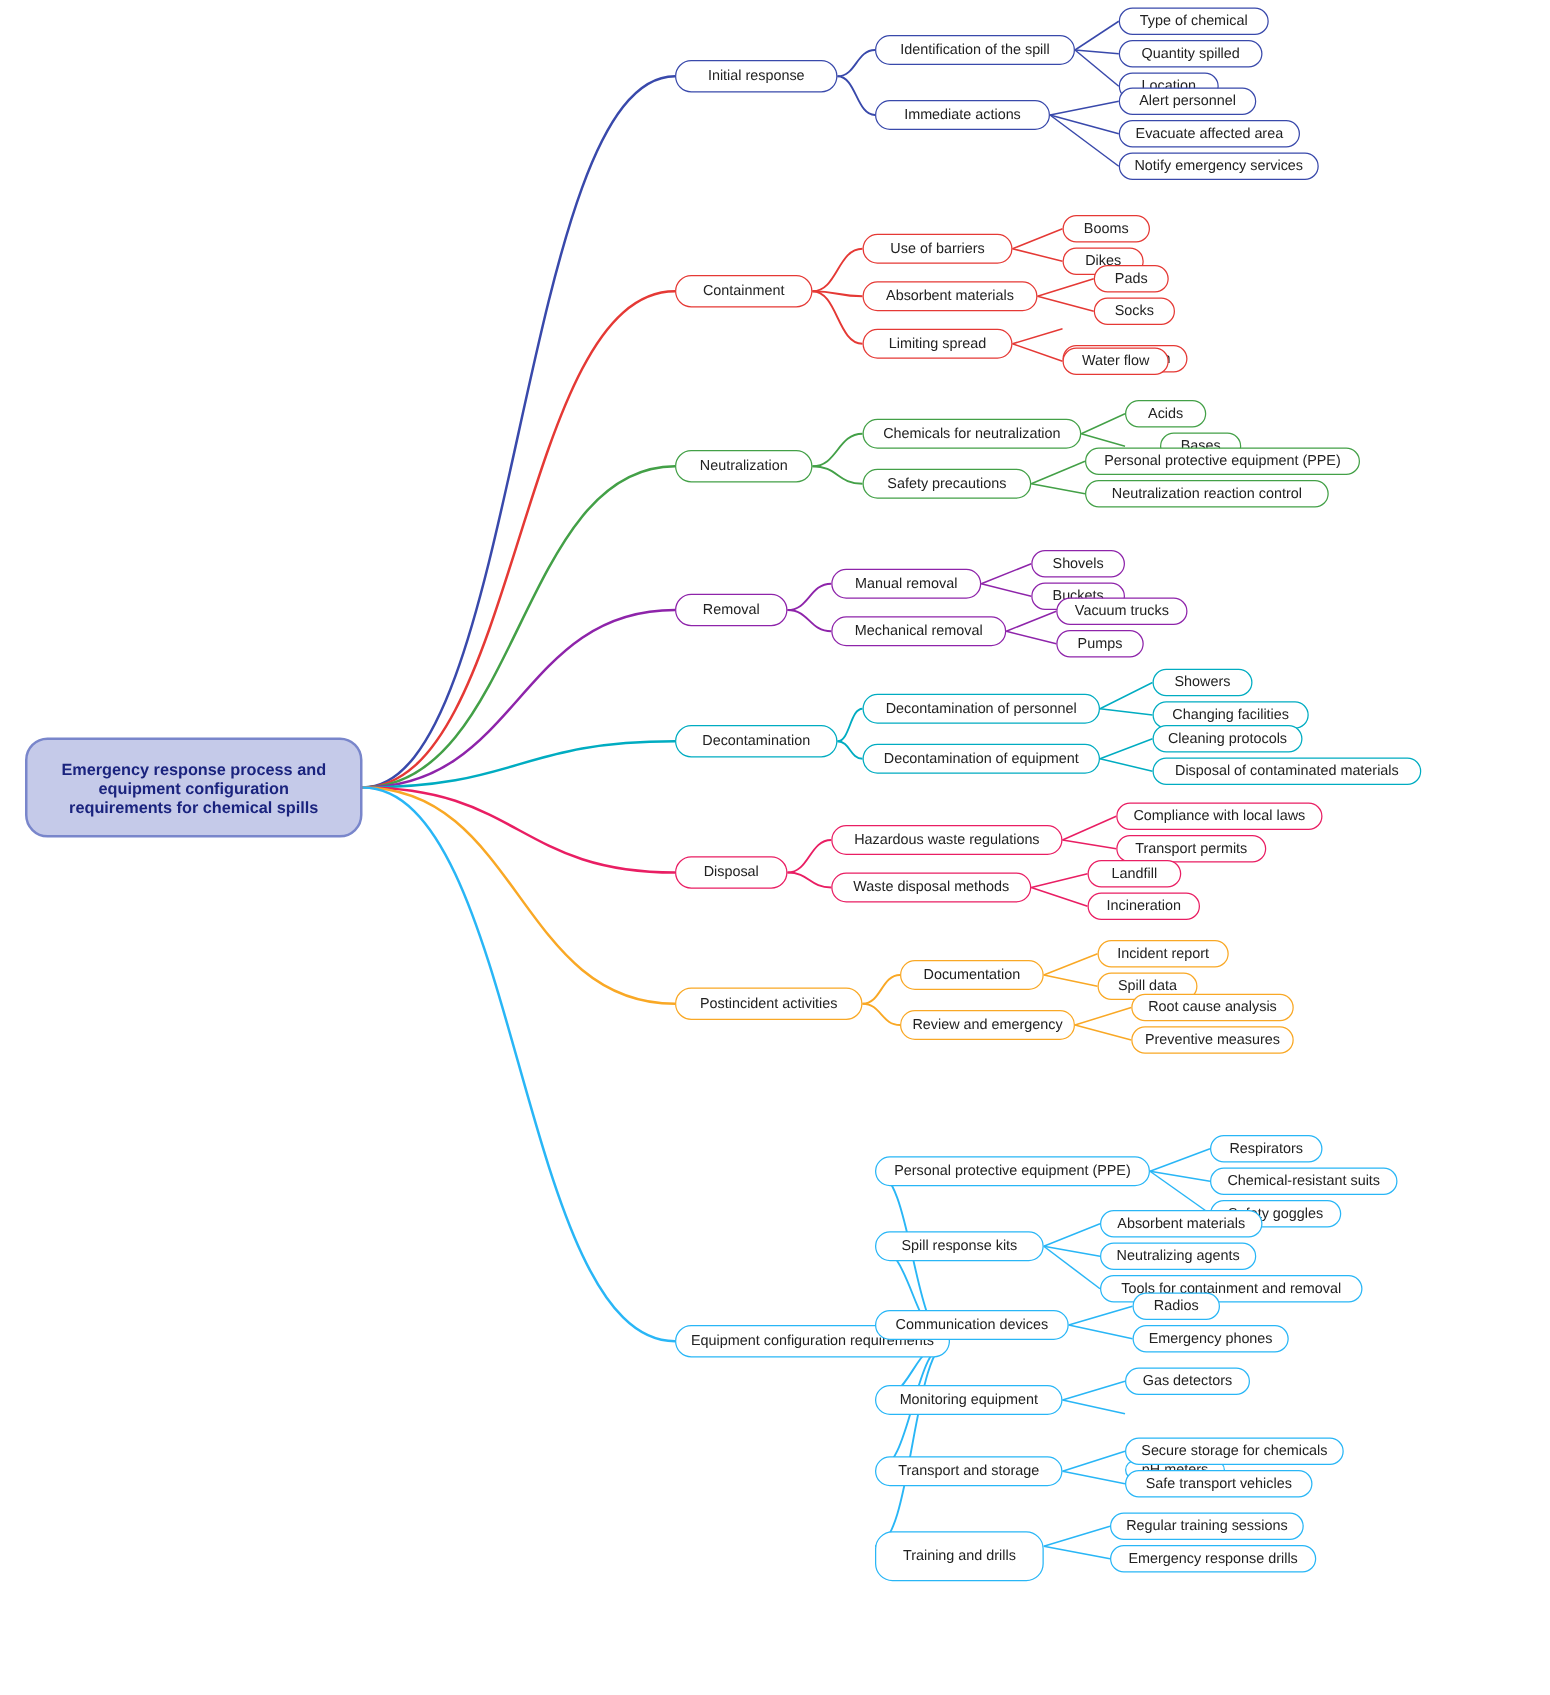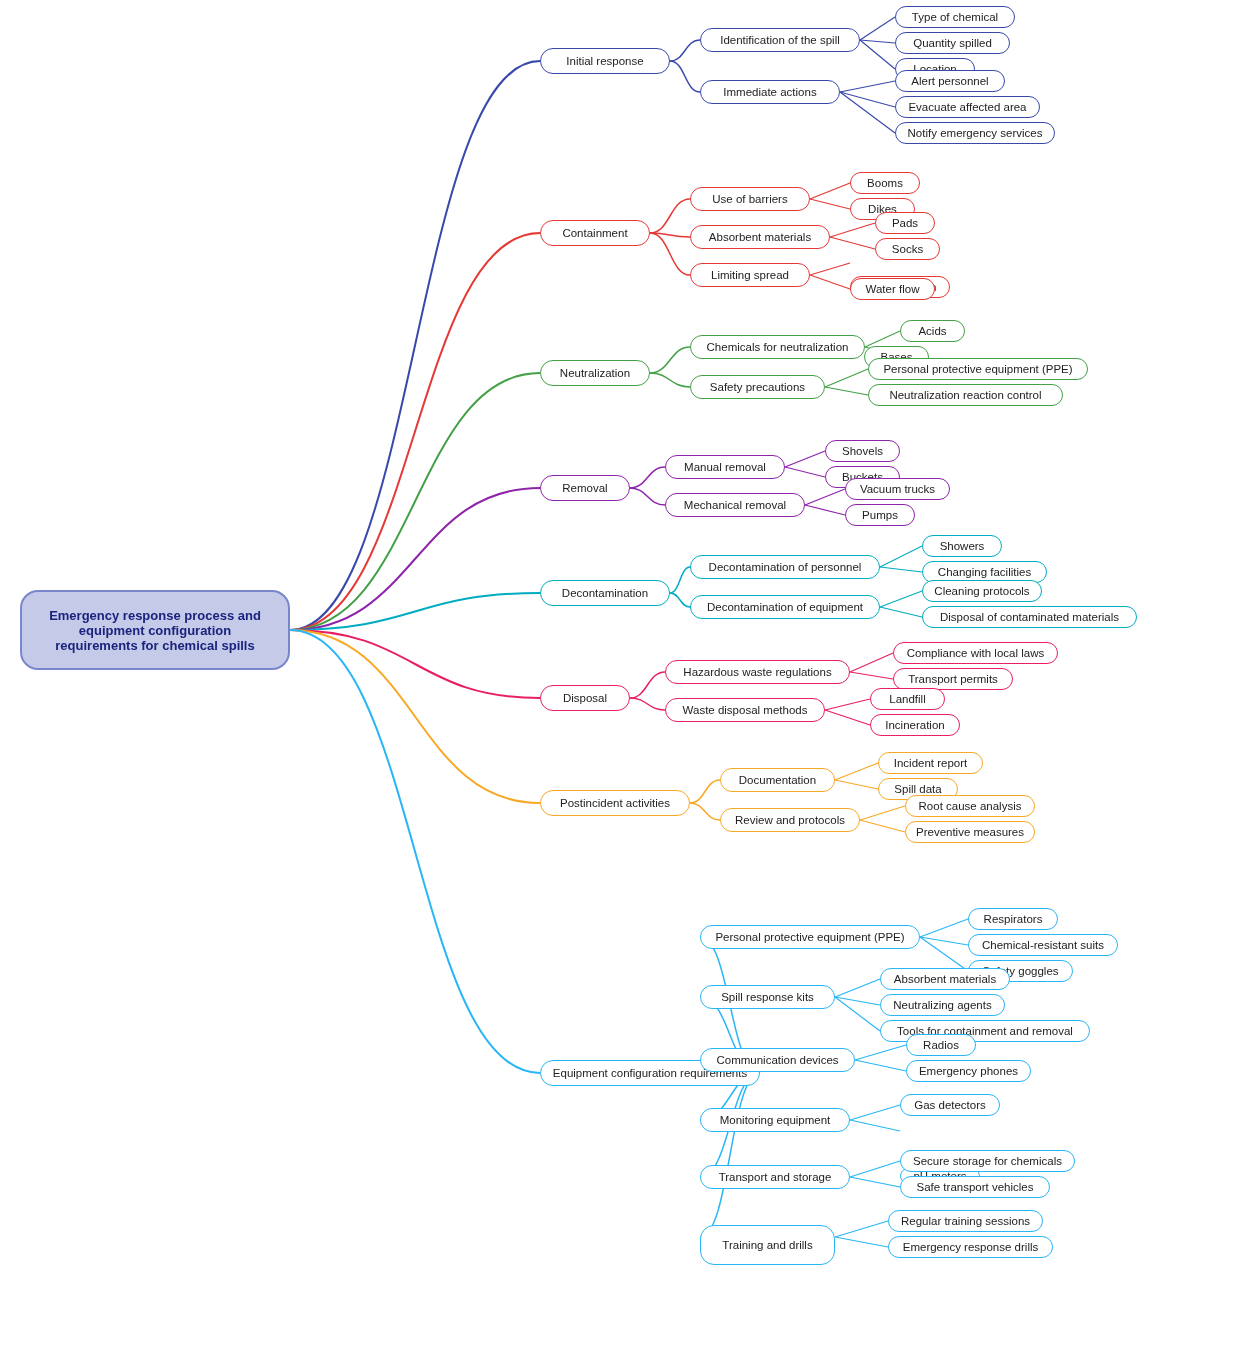--- a/index.html
+++ b/index.html
@@ -155,41 +155,41 @@
       <div class="node branch" style="left: 690px; top: 263px; width: 120px; height: 24px; border-color: rgb(229, 57, 53); text-align: right;">Limiting spread</div>
       <div class="node branch" style="left: 690px; top: 335px; width: 175px; height: 24px; border-color: rgb(67, 160, 71);">Chemicals for neutralization</div>
       <div class="node branch" style="left: 690px; top: 375px; width: 135px; height: 24px; border-color: rgb(67, 160, 71);">Safety precautions</div>
       <div class="node branch" style="left: 665px; top: 455px; width: 120px; height: 24px; border-color: rgb(142, 36, 170);">Manual removal</div>
       <div class="node branch" style="left: 665px; top: 493px; width: 140px; height: 24px; border-color: rgb(142, 36, 170);">Mechanical removal</div>
       <div class="node branch" style="left: 690px; top: 555px; width: 190px; height: 24px; border-color: rgb(0, 172, 193);">Decontamination of personnel</div>
       <div class="node branch" style="left: 690px; top: 595px; width: 190px; height: 24px; border-color: rgb(0, 172, 193);">Decontamination of equipment</div>
       <div class="node branch" style="left: 665px; top: 660px; width: 185px; height: 24px; border-color: rgb(233, 30, 99);">Hazardous waste regulations</div>
       <div class="node branch" style="left: 665px; top: 698px; width: 160px; height: 24px; border-color: rgb(233, 30, 99);">Waste disposal methods</div>
       <div class="node branch" style="left: 720px; top: 768px; width: 115px; height: 24px; border-color: rgb(249, 168, 37);">Documentation</div>
-      <div class="node branch" style="left: 720px; top: 808px; width: 140px; height: 24px; border-color: rgb(249, 168, 37);">Review and protocols</div>
+      <div class="node branch" style="left: 720px; top: 808px; width: 140px; height: 24px; border-color: rgb(249, 168, 37);">Review and emergency</div>
       <div class="node branch" style="left: 700px; top: 925px; width: 220px; height: 24px; border-color: rgb(41, 182, 246);">Personal protective equipment (PPE)</div>
       <div class="node branch" style="left: 700px; top: 985px; width: 135px; height: 24px; border-color: rgb(41, 182, 246);">Spill response kits</div>
       <div class="node branch" style="left: 700px; top: 1048px; width: 155px; height: 24px; border-color: rgb(41, 182, 246);">Communication devices</div>
       <div class="node branch" style="left: 700px; top: 1108px; width: 150px; height: 24px; border-color: rgb(41, 182, 246);">Monitoring equipment</div>
       <div class="node branch" style="left: 700px; top: 1165px; width: 150px; height: 24px; border-color: rgb(41, 182, 246);">Transport and storage</div>
       <div class="node branch" style="left: 700px; top: 1225px; width: 135px; height: 40px; border-color: rgb(41, 182, 246);">Training and drills</div>
       <div class="node branch" style="left: 895px; top: 6px; width: 120px; height: 22px; border-color: rgb(57, 73, 171);">Type of chemical</div>
       <div class="node branch" style="left: 895px; top: 32px; width: 115px; height: 22px; border-color: rgb(57, 73, 171);">Quantity spilled</div>
       <div class="node branch" style="left: 895px; top: 58px; width: 80px; height: 22px; border-color: rgb(57, 73, 171);">Location</div>
       <div class="node branch" style="left: 895px; top: 70px; width: 110px; height: 22px; border-color: rgb(57, 73, 171);">Alert personnel</div>
       <div class="node branch" style="left: 895px; top: 96px; width: 145px; height: 22px; border-color: rgb(57, 73, 171);">Evacuate affected area</div>
       <div class="node branch" style="left: 895px; top: 122px; width: 160px; height: 22px; border-color: rgb(57, 73, 171);">Notify emergency services</div>
       <div class="node branch" style="left: 850px; top: 172px; width: 70px; height: 22px; border-color: rgb(229, 57, 53);">Booms</div>
       <div class="node branch" style="left: 850px; top: 198px; width: 65px; height: 22px; border-color: rgb(229, 57, 53);">Dikes</div>
       <div class="node branch" style="left: 875px; top: 212px; width: 60px; height: 22px; border-color: rgb(229, 57, 53);">Pads</div>
       <div class="node branch" style="left: 875px; top: 238px; width: 65px; height: 22px; border-color: rgb(229, 57, 53);">Socks</div>
       <div class="node branch" style="left: 850px; top: 252px; width: 100px; height: 22px; border-color: rgb(229, 57, 53); margin-top: 24px;">Wind direction</div>
       <div class="node branch" style="left: 850px; top: 278px; width: 85px; height: 22px; border-color: rgb(229, 57, 53);">Water flow</div>
       <div class="node branch" style="left: 900px; top: 320px; width: 65px; height: 22px; border-color: rgb(67, 160, 71);">Acids</div>
-      <div class="node branch" style="left: 864px; top: 346px; width: 65px; height: 22px; border-color: rgb(67, 160, 71);">Bases</div>
+      <div class="node branch" style="left: 928px; top: 346px; width: 65px; height: 22px; border-color: rgb(67, 160, 71);">Bases</div>
       <div class="node branch" style="left: 868px; top: 358px; width: 220px; height: 22px; border-color: rgb(67, 160, 71);">Personal protective equipment (PPE)</div>
       <div class="node branch" style="left: 868px; top: 384px; width: 195px; height: 22px; border-color: rgb(67, 160, 71);">Neutralization reaction control</div>
       <div class="node branch" style="left: 825px; top: 440px; width: 75px; height: 22px; border-color: rgb(142, 36, 170);">Shovels</div>
       <div class="node branch" style="left: 825px; top: 466px; width: 75px; height: 22px; border-color: rgb(142, 36, 170);">Buckets</div>
       <div class="node branch" style="left: 845px; top: 478px; width: 105px; height: 22px; border-color: rgb(142, 36, 170);">Vacuum trucks</div>
       <div class="node branch" style="left: 845px; top: 504px; width: 70px; height: 22px; border-color: rgb(142, 36, 170);">Pumps</div>
       <div class="node branch" style="left: 922px; top: 535px; width: 80px; height: 22px; border-color: rgb(0, 172, 193);">Showers</div>
       <div class="node branch" style="left: 922px; top: 561px; width: 125px; height: 22px; border-color: rgb(0, 172, 193);">Changing facilities</div>
       <div class="node branch" style="left: 922px; top: 580px; width: 120px; height: 22px; border-color: rgb(0, 172, 193);">Cleaning protocols</div>
       <div class="node branch" style="left: 922px; top: 606px; width: 215px; height: 22px; border-color: rgb(0, 172, 193);">Disposal of contaminated materials</div>

